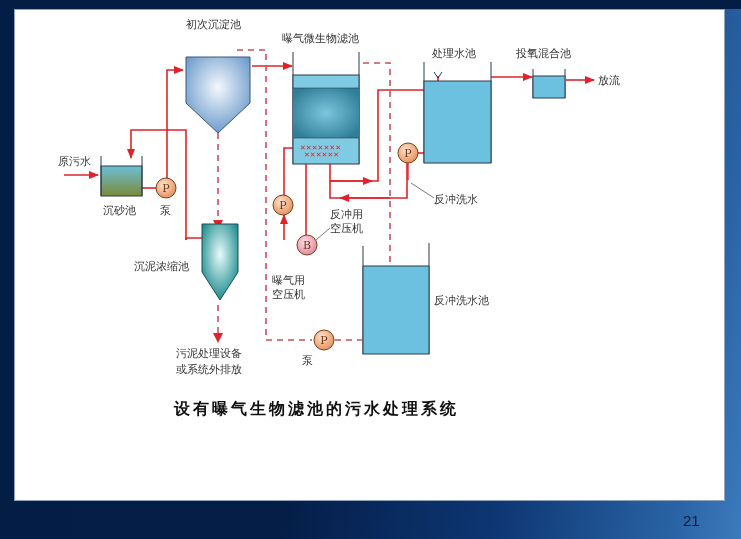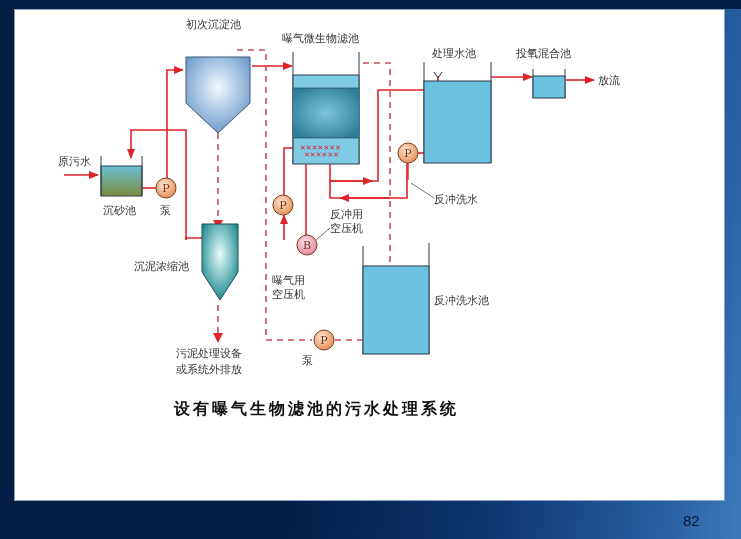--- a/index.html
+++ b/index.html
@@ -175,13 +175,13 @@
   <text x="272" y="298" class="lbl">空压机</text>
   <text x="134" y="270" class="lbl">沉泥浓缩池</text>
   <text x="434" y="304" class="lbl">反冲洗水池</text>
   <text x="176" y="357" class="lbl">污泥处理设备</text>
   <text x="176" y="373" class="lbl">或系统外排放</text>
   <text x="302" y="364" class="lbl">泵</text>
 
   <text x="174" y="414" class="cap">设有曝气生物滤池的污水处理系统</text>
 </svg>
 
-<div class="pagenum">82</div>
+<div class="pagenum">21</div>
 
 </body></html>

